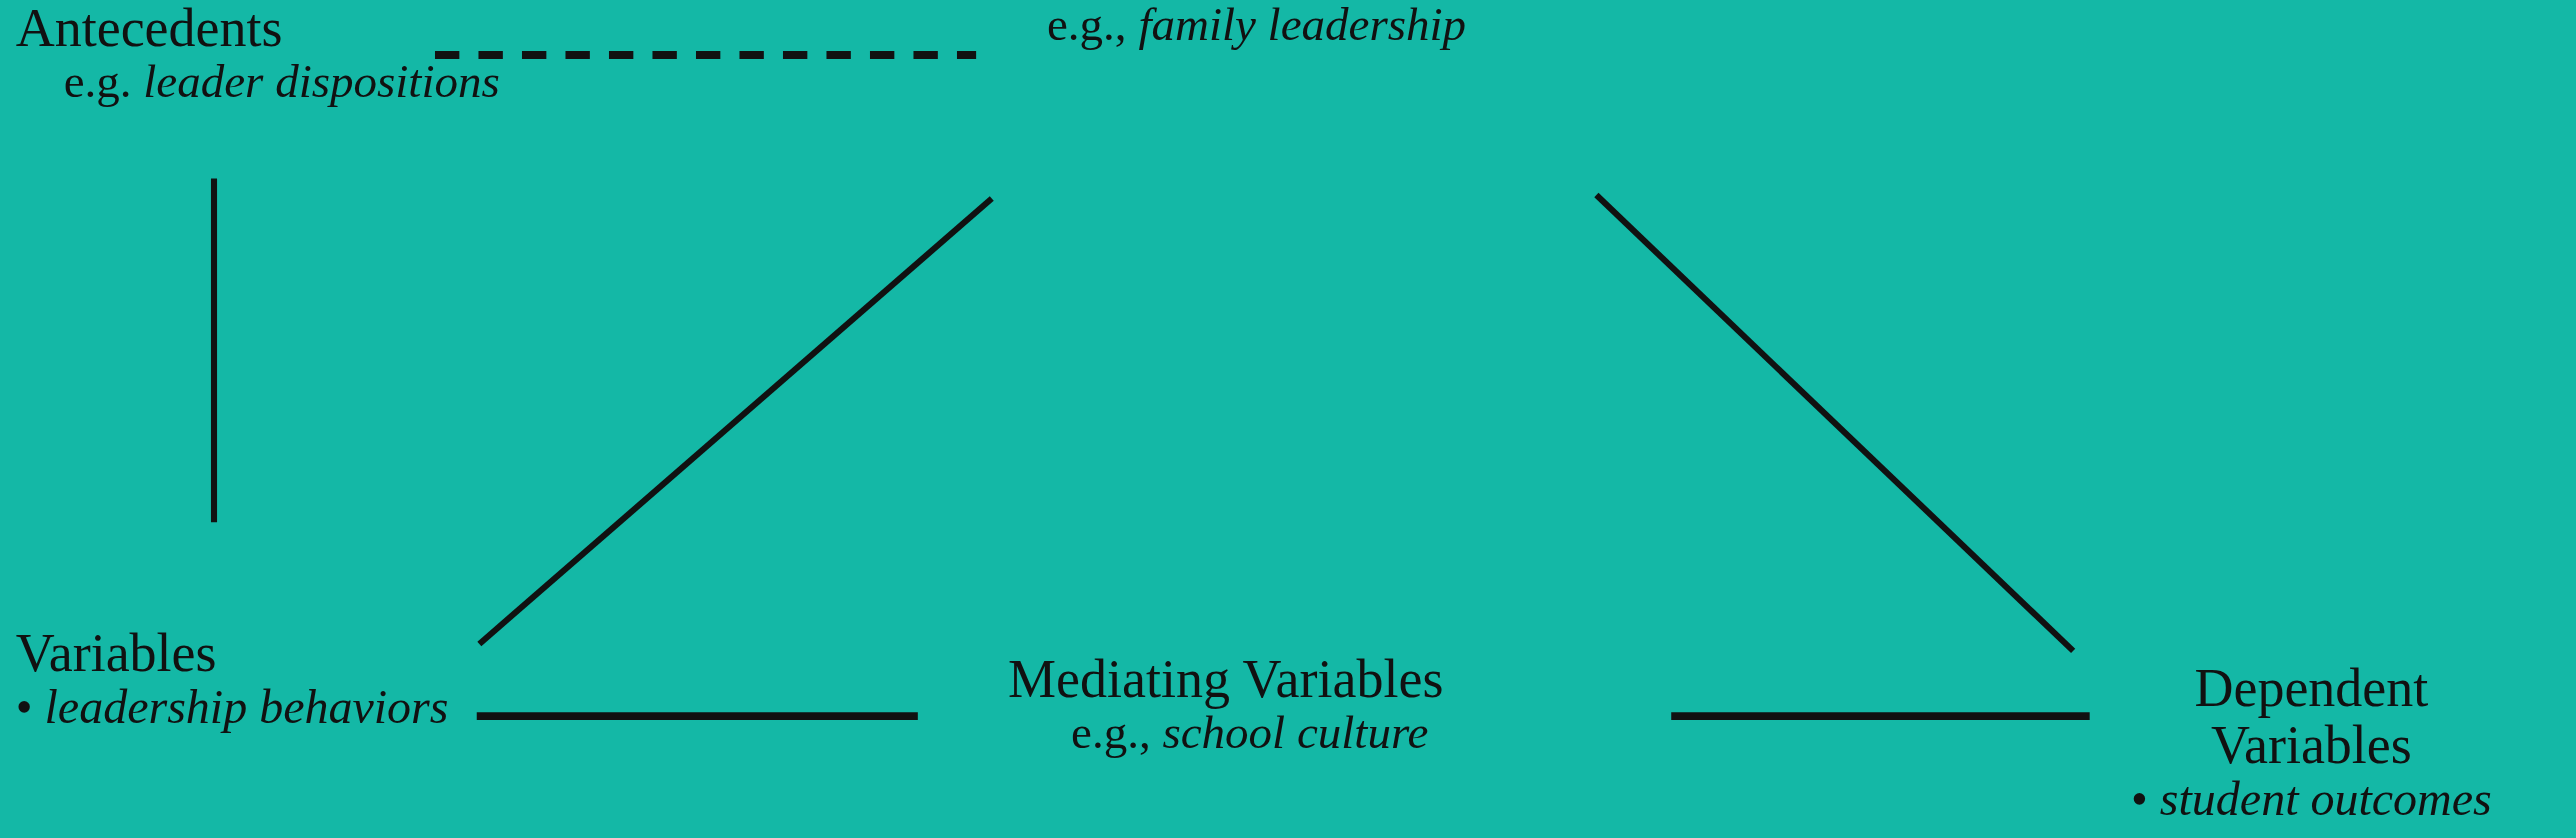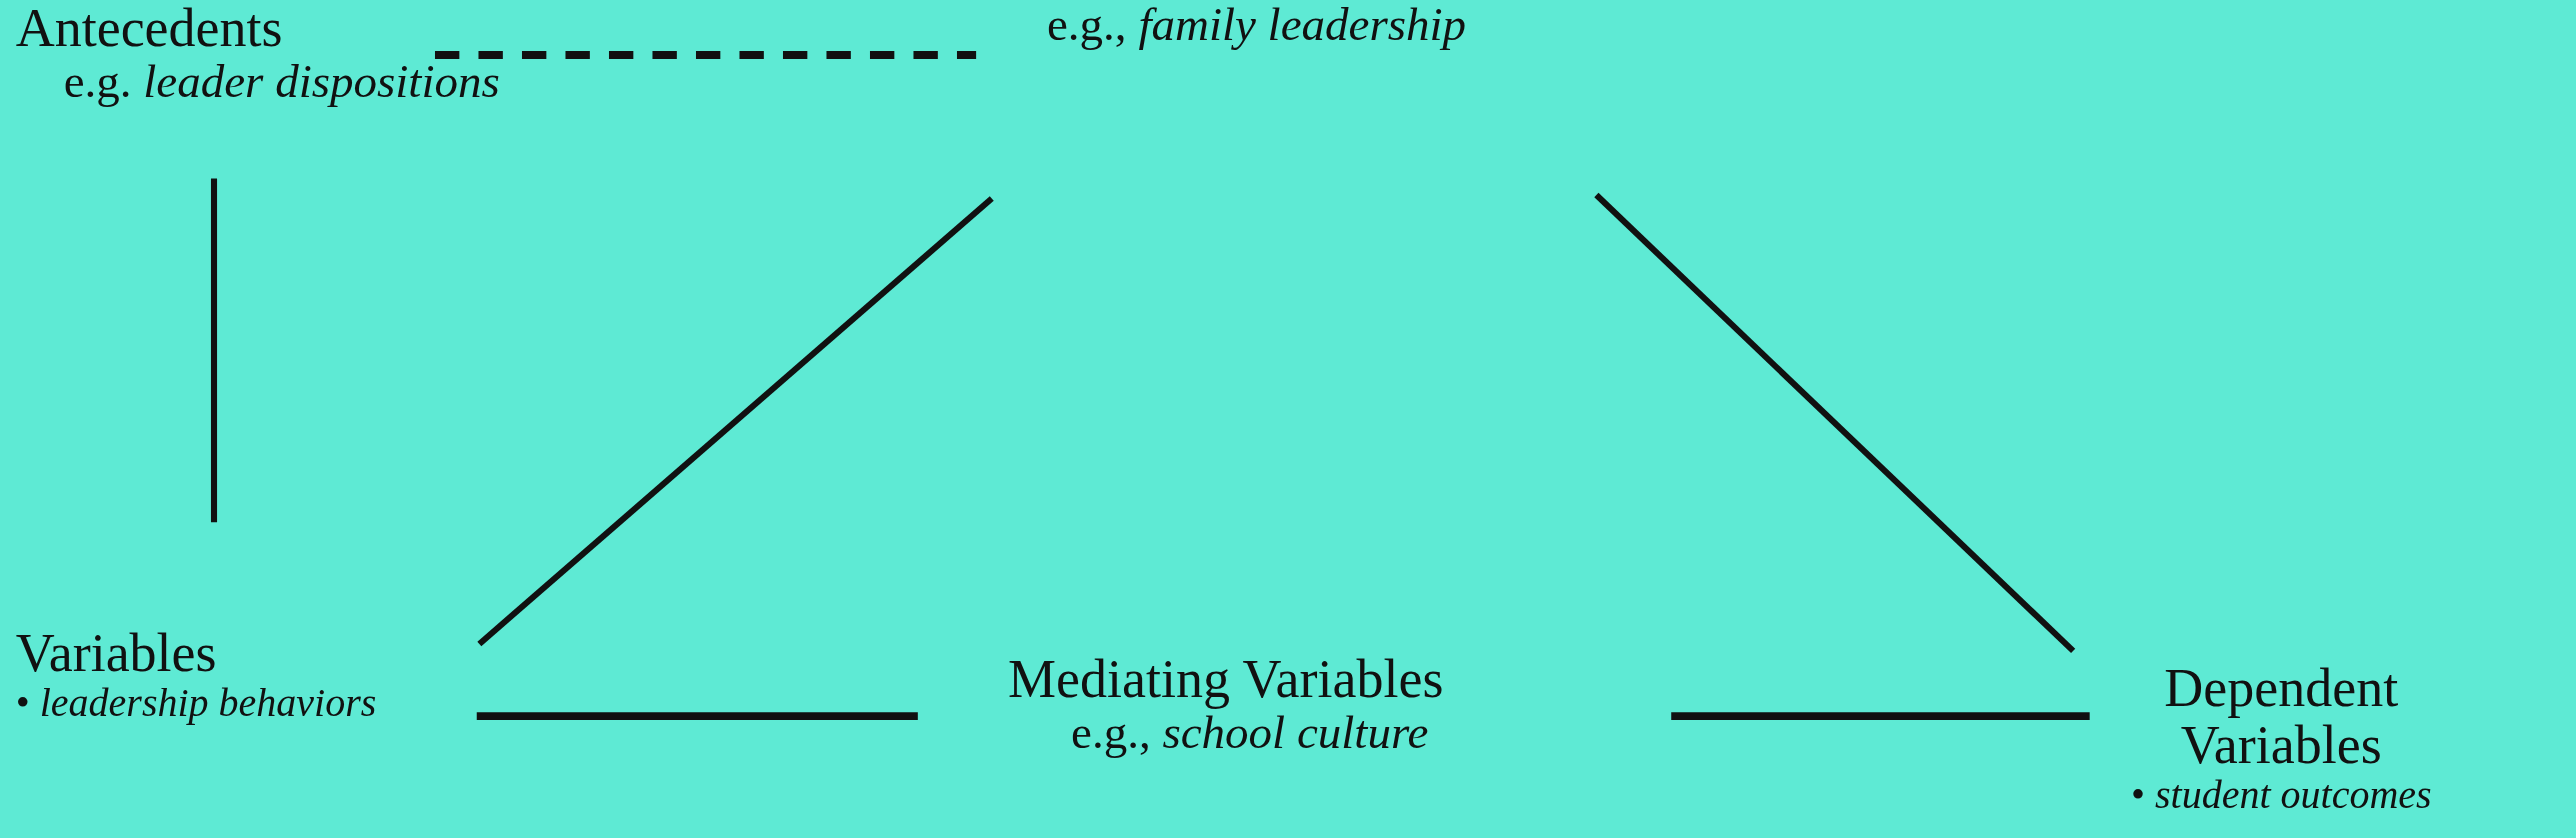--- a/index.html
+++ b/index.html
@@ -4,21 +4,21 @@
 <style>
   html, body {
     margin: 0;
     padding: 0;
     background: #ffffff;
   }
   #canvas {
     position: relative;
     width: 2576px;
     height: 839px;
-    background: #5eead4;
+    background: #14b8a6;
     overflow: hidden;
     font-family: "Liberation Serif", "DejaVu Serif", serif;
     color: #111111;
   }
   #edges {
     position: absolute;
     left: 0;
     top: 0;
     width: 2576px;
     height: 839px;
@@ -36,21 +36,21 @@
   }
   .sub {
     font-size: 47px;
     font-style: italic;
     margin-left: 48px;
   }
   .sub .roman {
     font-style: normal;
   }
   .bullet-line {
-    font-size: 40px;
+    font-size: 48px;
     font-style: italic;
   }
   .bullet-line .dot {
     font-style: normal;
   }
 
   
   #node-antecedents      { left: 15.7px;   top: 0px;   text-align: left; }
   #node-moderating       { left: 999px; top: 0px;   text-align: left; }
   #node-independent      { left: 15.7px;   top: 625px; text-align: left; }

